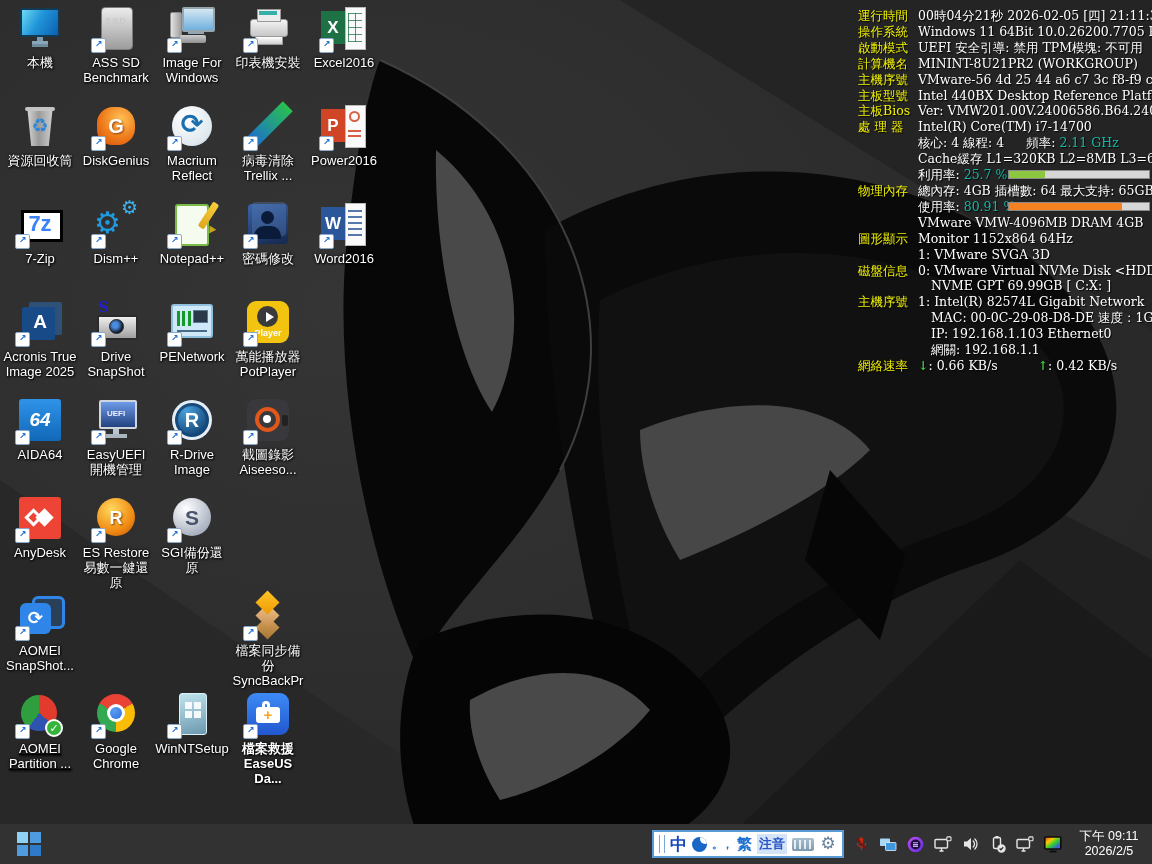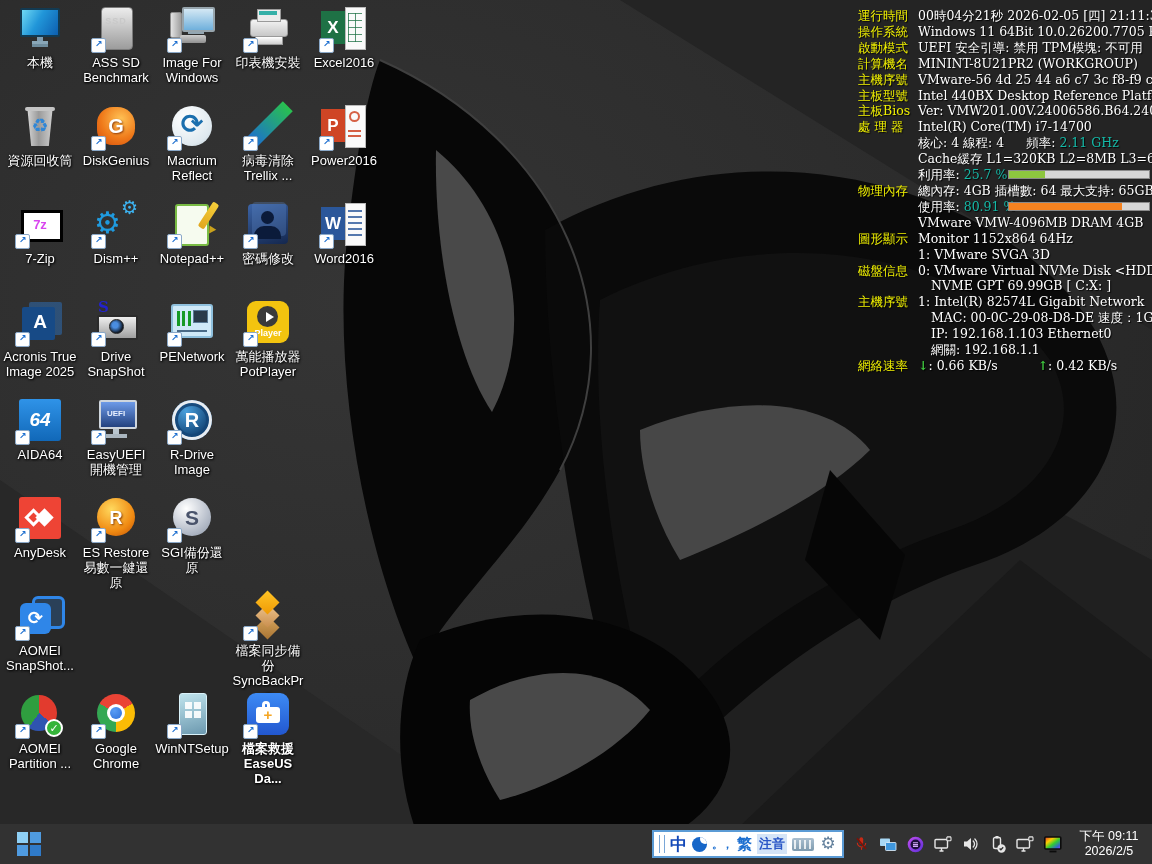--- a/index.html
+++ b/index.html
@@ -26,21 +26,21 @@
   
   .a-thispc::before{left:4px;top:4px;width:36px;height:25px;background:linear-gradient(120deg,#6fd9f4,#2196d9 45%,#0d5fb0);border:2px solid #123a52;border-radius:2px}
   .a-thispc::after{left:16px;top:37px;width:16px;height:3px;background:#89a7b8;box-shadow:0 3px 0 #6f8d9e}
   .a-thispc .l1{left:21px;top:33px;width:6px;height:5px;background:#7e9cb0}
 
   .a-recycle .l1{left:11px;top:8px;width:26px;height:36px;background:linear-gradient(90deg,#d7d7d7,#9a9a9a 45%,#cfcfcf);clip-path:polygon(2% 0,98% 0,84% 100%,16% 100%)}
   .a-recycle .l2{left:9px;top:5px;width:30px;height:4px;background:#c4c4c4;border-radius:2px}
   .a-recycle::before{content:"♻";left:0;right:0;top:12px;text-align:center;font-size:19px;color:#2f86d6;font-weight:700;z-index:2}
 
   .a-z7 .l1{left:5px;top:10px;width:36px;height:26px;background:#fff;border:3px solid #000}
-  .a-z7 .glyph{color:#d946ef;font-size:13px}
+  .a-z7 .glyph{color:#3b82f6;font-size:22px}
 
   .a-acronis .l1{left:6px;top:9px;width:33px;height:33px;background:#174a86;border-radius:2px;box-shadow:7px -5px 0 rgba(45,108,176,.55)}
   .a-acronis .glyph{font-size:19px}
 
   .a-aida .l1{left:3px;top:3px;width:42px;height:42px;background:linear-gradient(#2f93e8,#1168b8);border-radius:3px}
   .a-aida .glyph{font-style:italic;font-size:19px}
 
   .a-anyd .l1{left:3px;top:3px;width:42px;height:42px;background:#ee4435;border-radius:3px}
   .a-anyd::before{left:11px;top:17px;width:13px;height:13px;border:3px solid #fff;transform:rotate(45deg);box-sizing:border-box;z-index:1}
   .a-anyd::after{left:22px;top:17px;width:13px;height:13px;background:#fff;transform:rotate(45deg);z-index:2}
@@ -283,21 +283,21 @@
     </div>
       <div class="dicon" style="grid-area: 7 / 1;">
       <div class="art a-aback">
         <i class="l1"></i>
           <i class="l2"></i>
         <b class="glyph"></b>
         <span class="sc"></span>
       </div>
       <div class="dlabel">AOMEI SnapShot...</div>
     </div>
-      <div class="dicon" style="grid-area: 8 / 1;">
+      <div class="dicon" style="grid-area: 8 / 1; text-decoration: underline;">
       <div class="art a-apart">
         <i class="l1"></i>
           <i class="l2"></i>
         <b class="glyph"></b>
         <span class="sc"></span>
       </div>
       <div class="dlabel">AOMEI Partition ...</div>
     </div>
       <div class="dicon" style="grid-area: 1 / 2;">
       <div class="art a-ssd">
@@ -453,20 +453,29 @@
       <div class="dlabel">密碼修改</div>
     </div>
       <div class="dicon" style="grid-area: 4 / 4;">
       <div class="art a-pot">
         <i class="l1"></i>
           <i class="l2"></i>
         <b class="glyph">Player</b>
         <span class="sc"></span>
       </div>
       <div class="dlabel">萬能播放器 PotPlayer</div>
+    </div>
+      <div class="dicon" style="grid-area: 5 / 4;">
+      <div class="art a-aisee">
+        <i class="l1"></i>
+          <i class="l2"></i>
+        <b class="glyph"></b>
+        <span class="sc"></span>
+      </div>
+      <div class="dlabel">截圖錄影 Aiseeso...</div>
     </div>
       <div class="dicon" style="grid-area: 7 / 4;">
       <div class="art a-syncb">
         <i class="l1"></i>
           <i class="l2"></i>
         <b class="glyph"></b>
         <span class="sc"></span>
       </div>
       <div class="dlabel">檔案同步備份 SyncBackPro</div>
     </div>

